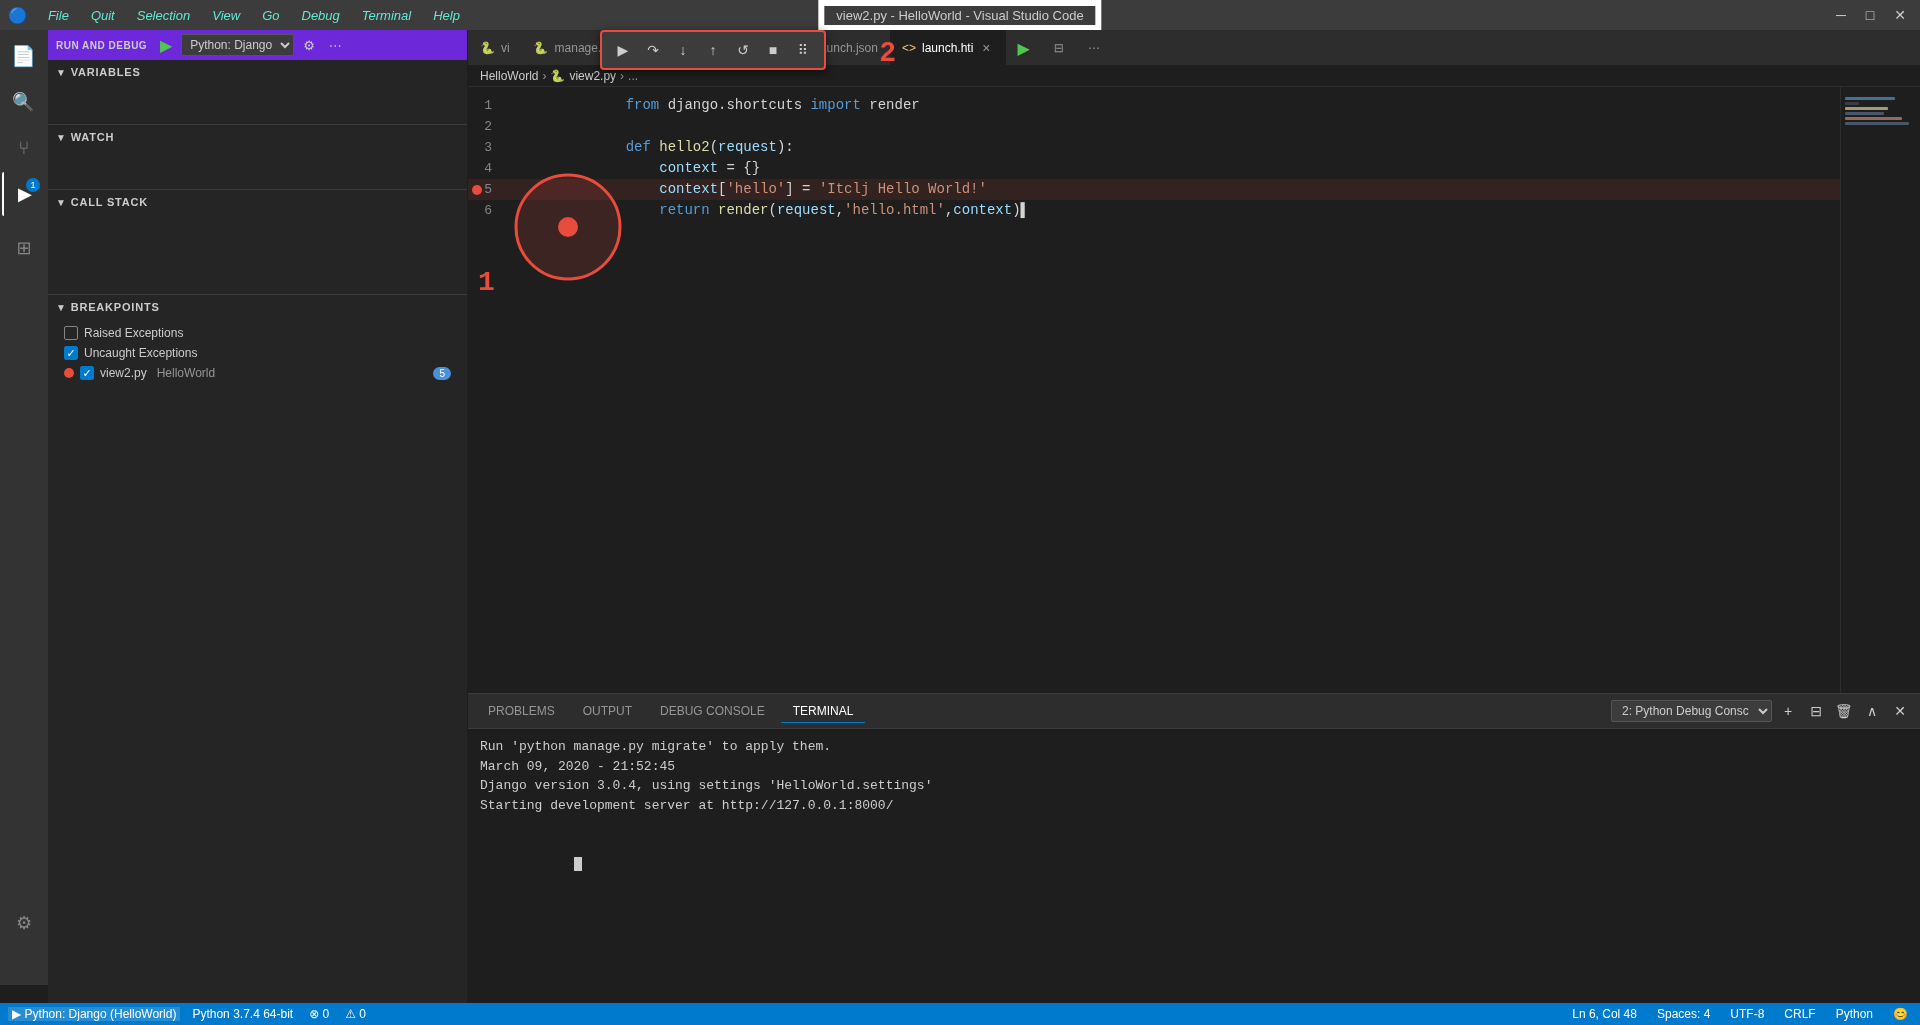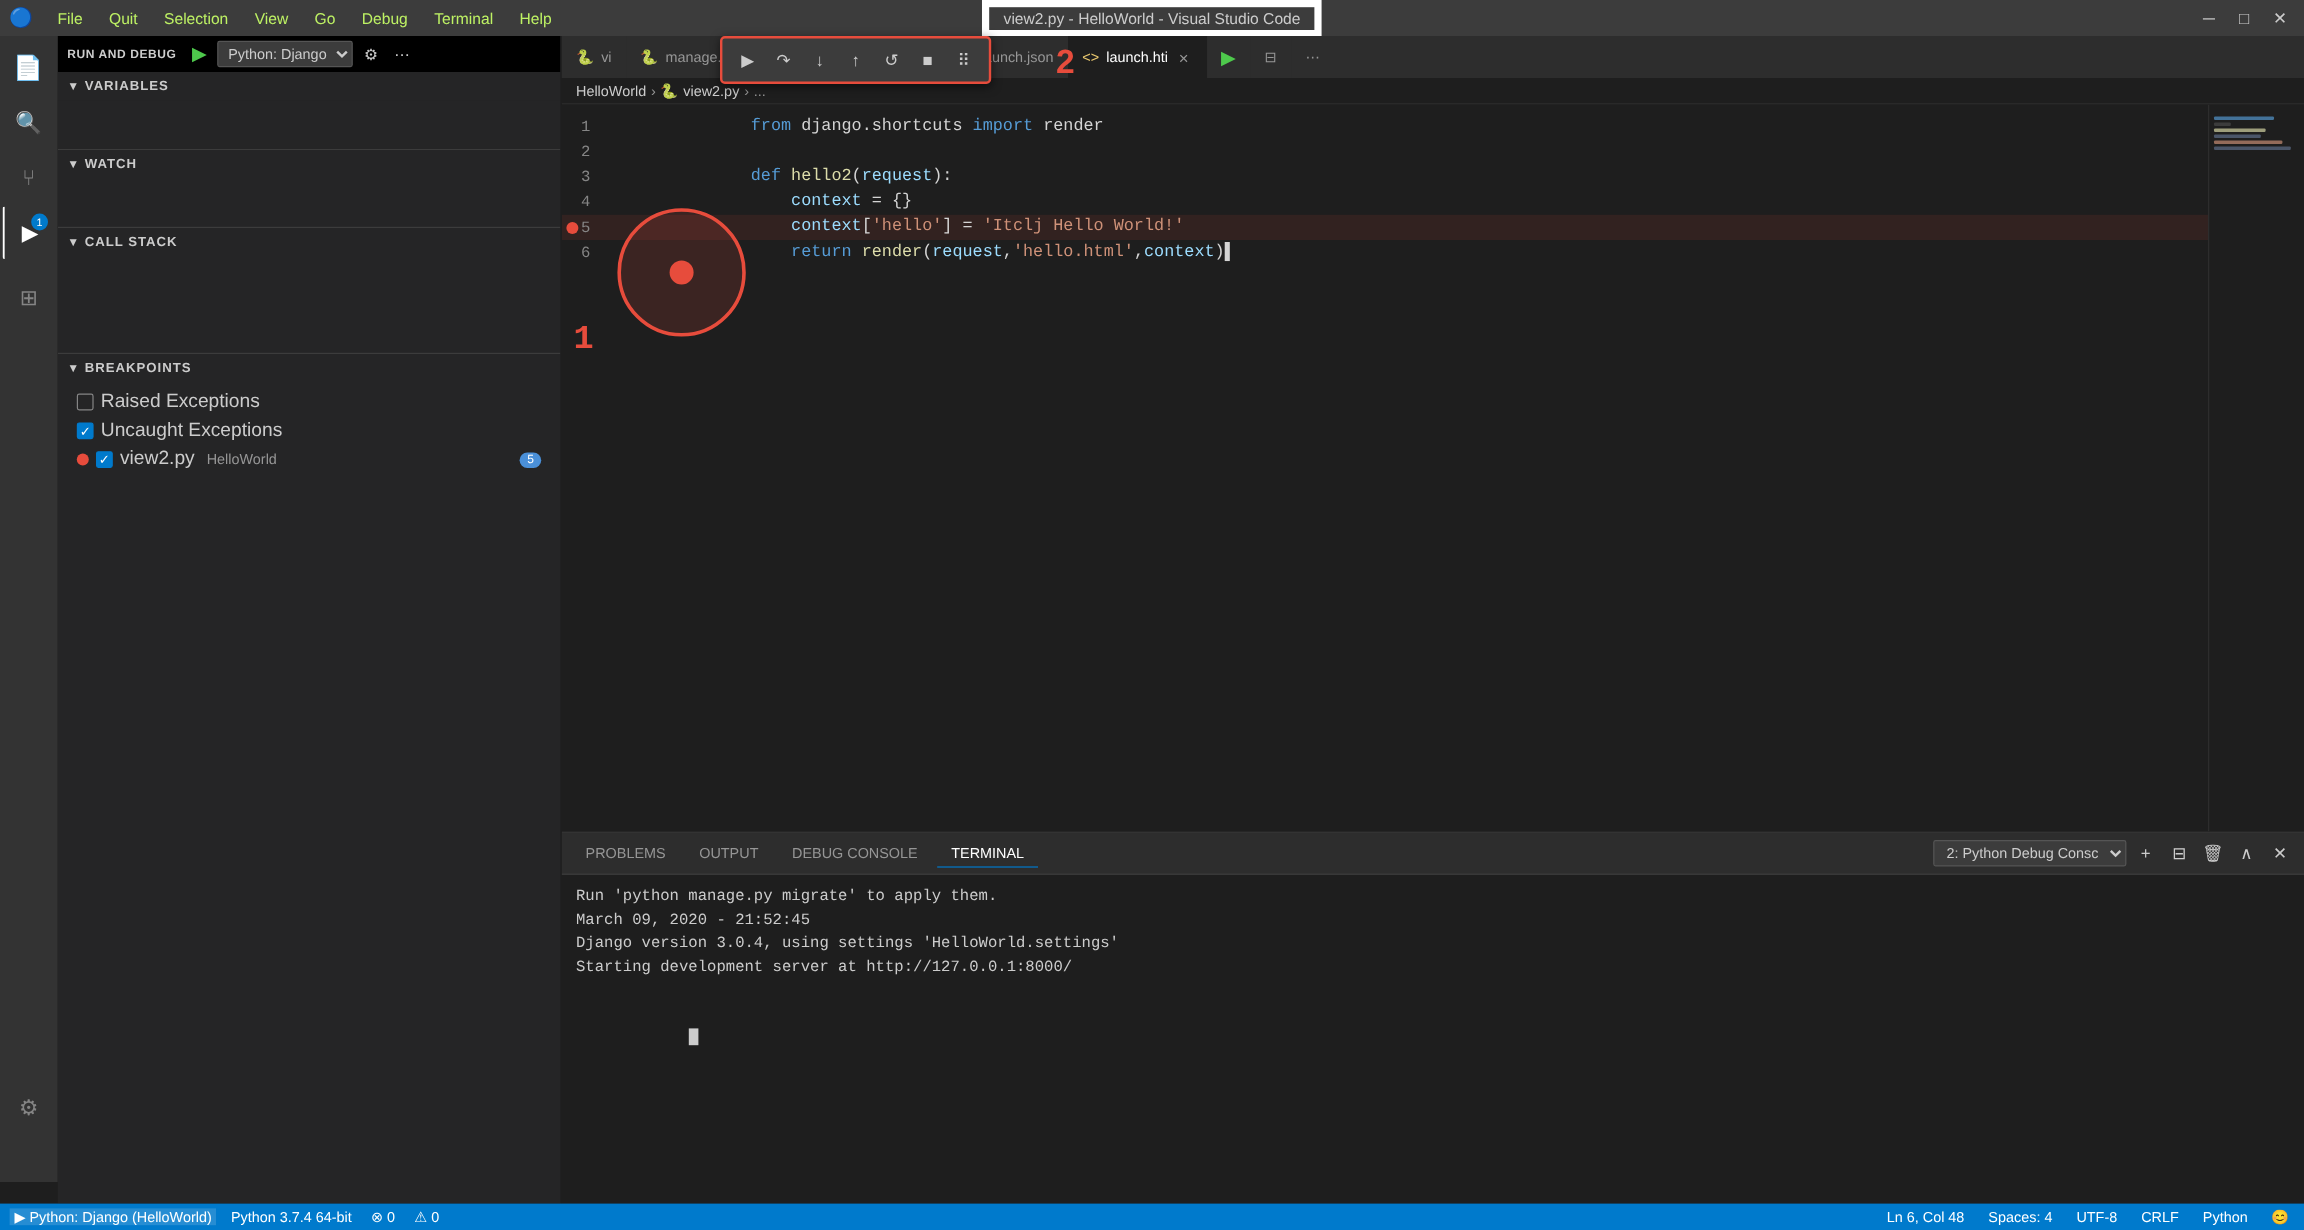--- a/index.html
+++ b/index.html
@@ -25,22 +25,23 @@
     }
     #title-bar .menu-items {
       display: flex;
       align-items: center;
       gap: 2px;
     }
     #title-bar .menu-item {
       padding: 2px 10px;
       font-size: 13px;
       cursor: pointer;
-      color: #bef264;
+      color: #5eead4;
       border-radius: 3px;
+      font-style: italic;
     }
     #title-bar .vscode-icon {
       margin-right: 8px;
       color: #007acc;
       font-size: 16px;
     }
     #title-bar .title-center {
       position: absolute;
       left: 50%;
       transform: translateX(-50%);
@@ -158,21 +159,21 @@
       background: #252526;
       display: flex;
       flex-direction: column;
       border-right: 1px solid #1e1e1e;
       overflow: hidden;
     }
 
     
     #debug-toolbar {
       height: 30px;
-      background: #000000;
+      background: #6d28d9;
       display: flex;
       align-items: center;
       padding: 0 8px;
       gap: 4px;
     }
     #debug-toolbar .run-label {
       font-size: 10px;
       color: #cccccc;
       text-transform: uppercase;
       font-weight: 600;
@@ -265,21 +266,21 @@
       justify-content: center;
       cursor: pointer;
     }
     .bp-checkbox.checked { background: #007acc; border-color: #007acc; color: white; font-size: 11px; }
     .bp-dot {
       width: 10px;
       height: 10px;
       border-radius: 50%;
       background: #e74c3c;
     }
-    .bp-label { font-size: 16px; color: #cccccc; }
+    .bp-label { font-size: 12px; color: #cccccc; }
     .bp-sublabel { font-size: 12px; color: #969696; margin-left: 4px; }
 
     
     #editor-area {
       flex: 1;
       display: flex;
       flex-direction: column;
       overflow: hidden;
     }
 

